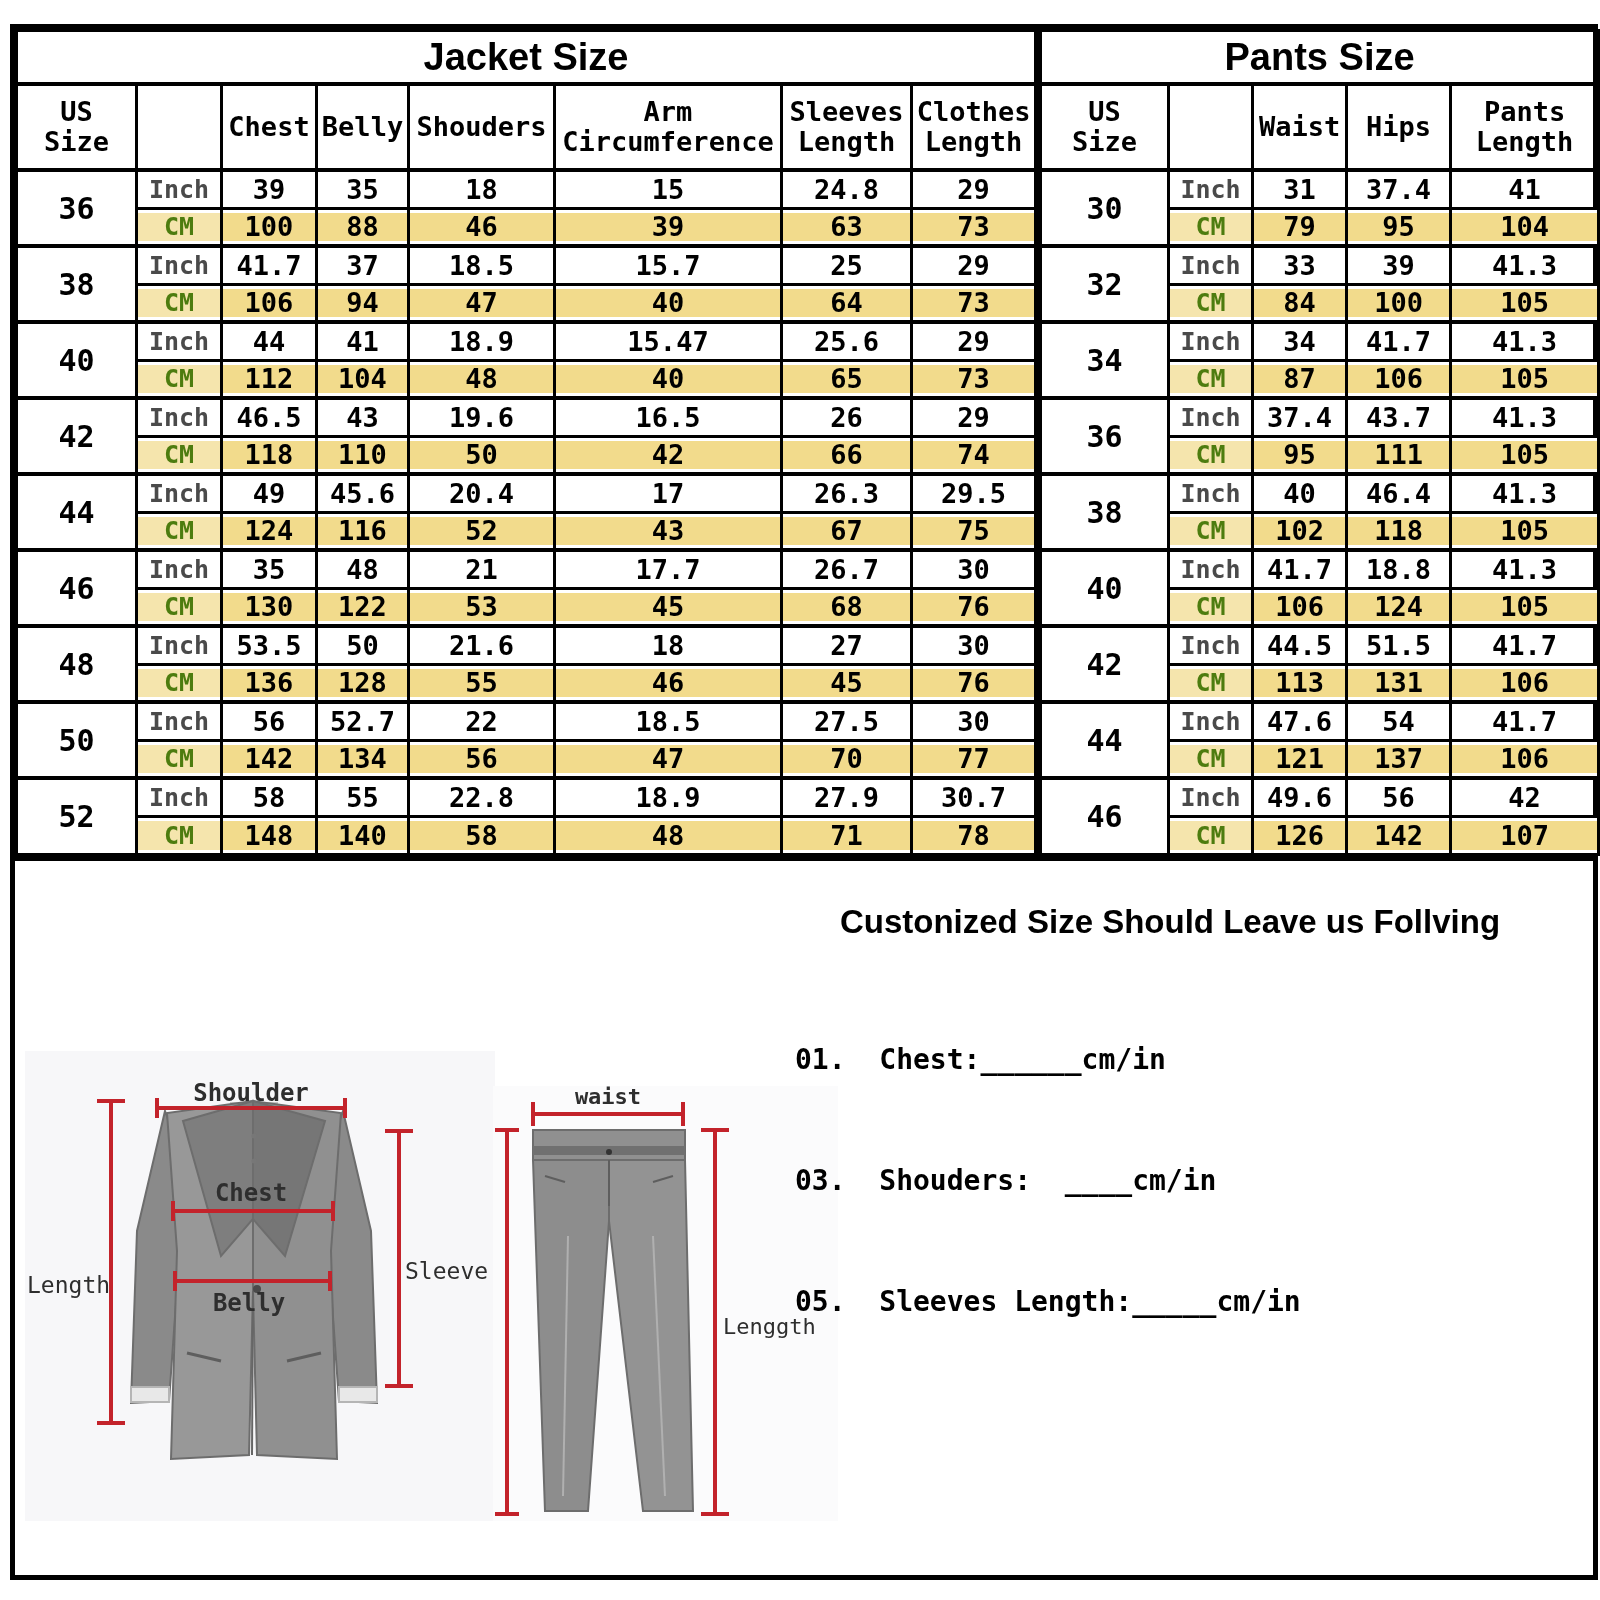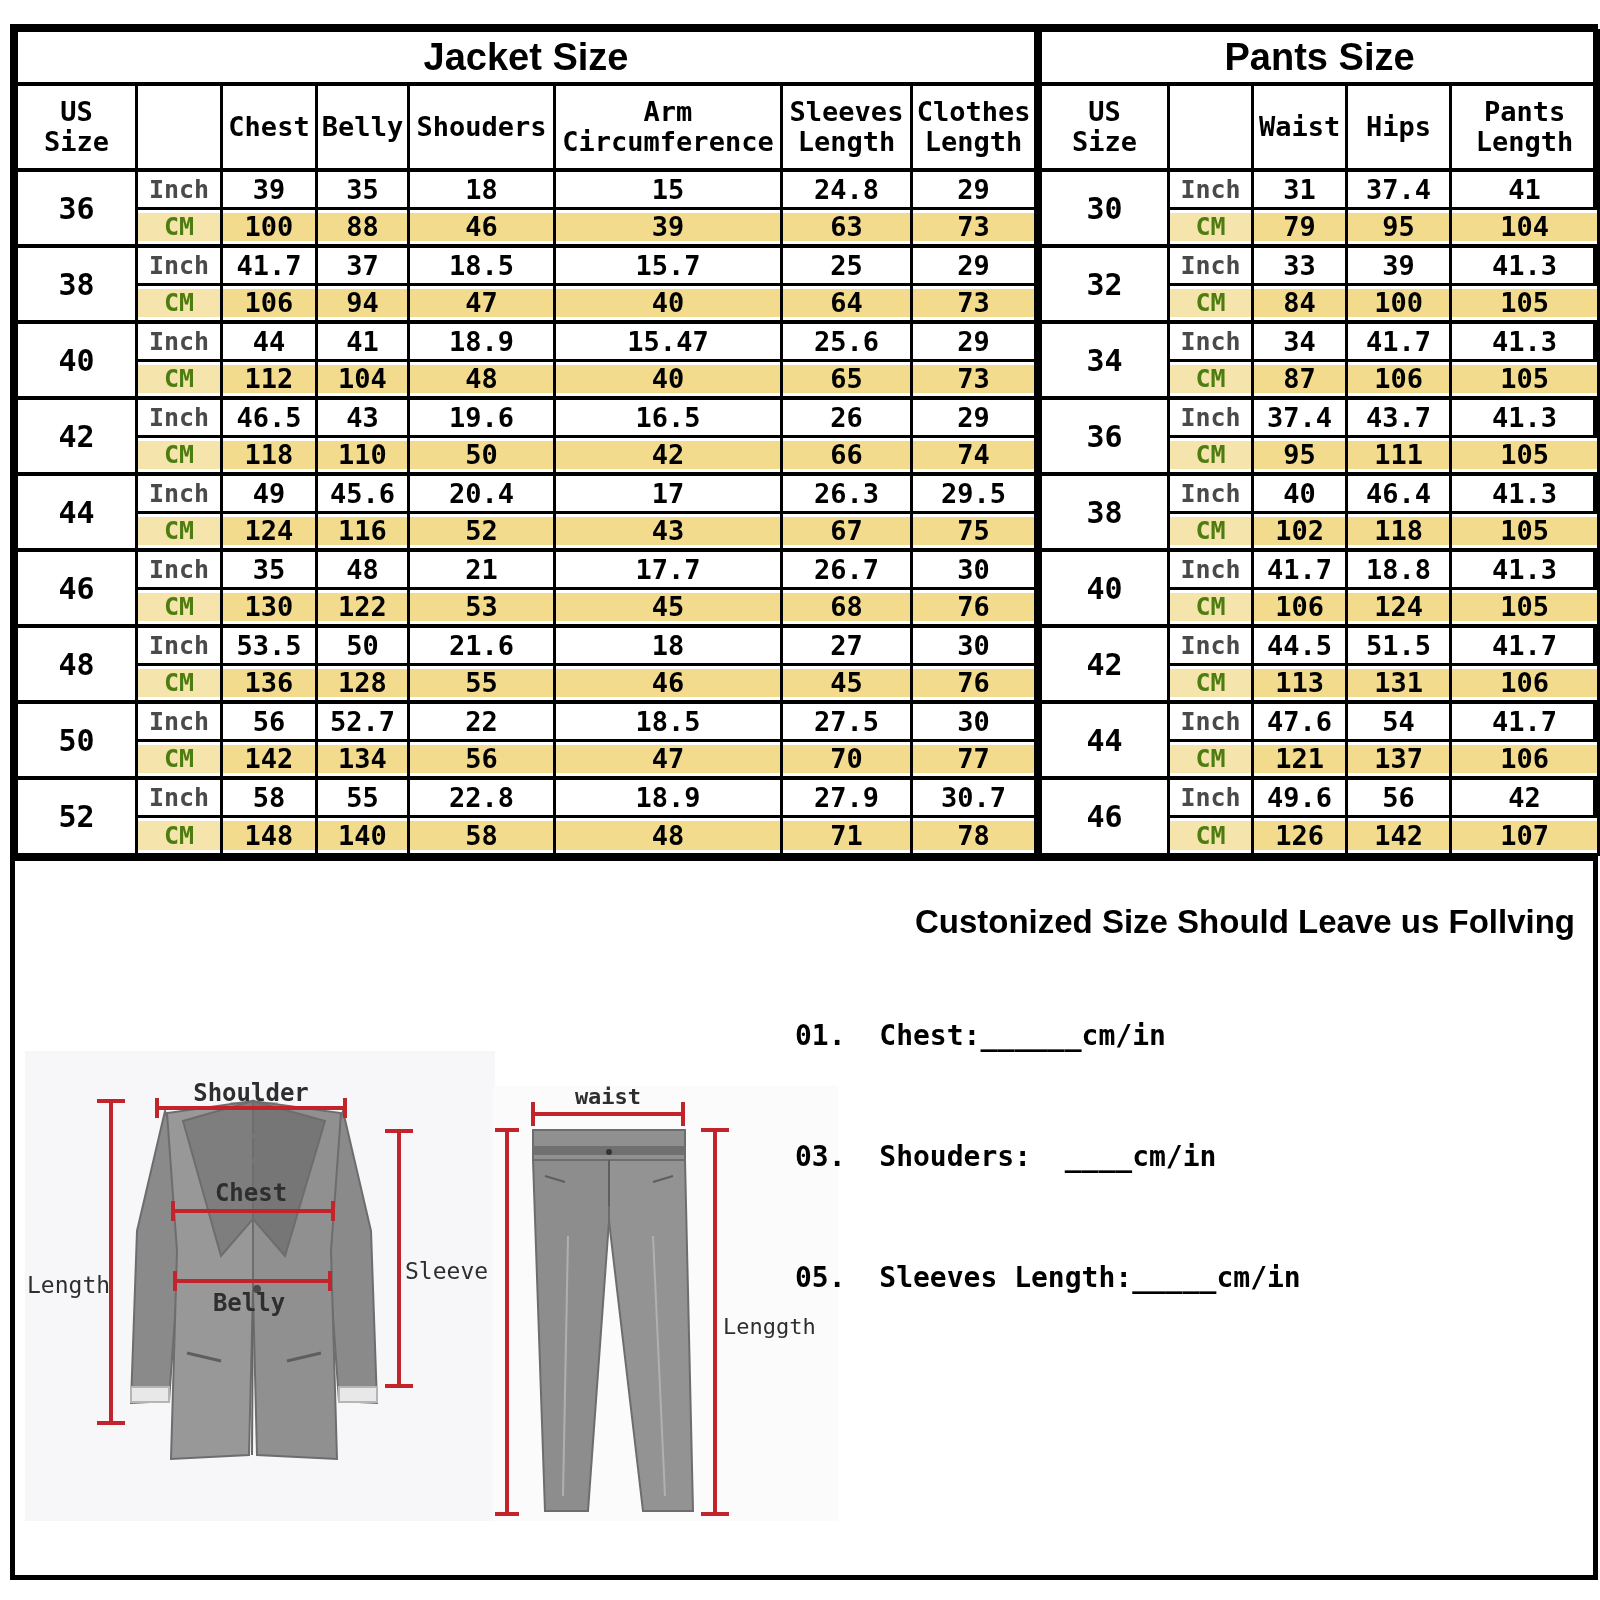--- a/index.html
+++ b/index.html
@@ -15,21 +15,21 @@
   tbody tr{height:38px;}
   tr.r-inch td{border-top:4px solid #000;}
   .c-size{font-size:30px;font-weight:bold;}
   .c-unit{font-size:25px;font-weight:bold;}
   .u-inch{color:#4a4a4a;margin-left:20px;}
   .u-cm{color:#4d7c0f;background:#f5e5ad;box-shadow:inset 0 3px 0 #fff,inset 0 -3px 0 #fff;}
   .c-val{font-size:27px;font-weight:bold;}
   tr.r-cm .c-val{background:#f2db8c;box-shadow:inset 0 3px 0 #fff,inset 0 -3px 0 #fff;}
   .bottom{position:relative;height:712px;}
   .custom{position:absolute;left:750px;top:42px;width:810px;}
-  .custom h2{margin:0 0 12px 0;font-family:"Liberation Sans",sans-serif;font-size:33px;font-weight:bold;text-align:right;}
+  .custom h2{margin:0 0 36px 0;font-family:"Liberation Sans",sans-serif;font-size:33px;font-weight:bold;text-align:center;}
   .custom ul{list-style:none;margin:0;padding:0 0 0 30px;font-size:28px;font-weight:bold;white-space:pre;}
   .custom li{line-height:33px;}
   .custom li.g1{margin-bottom:22px;}
   .jacket-fig{position:absolute;left:10px;top:190px;}
   .pants-fig{position:absolute;left:478px;top:225px;}
   svg text{font-family:"DejaVu Sans Mono",monospace;fill:#2e2e2e;}
 </style>
 </head>
 <body>
 

